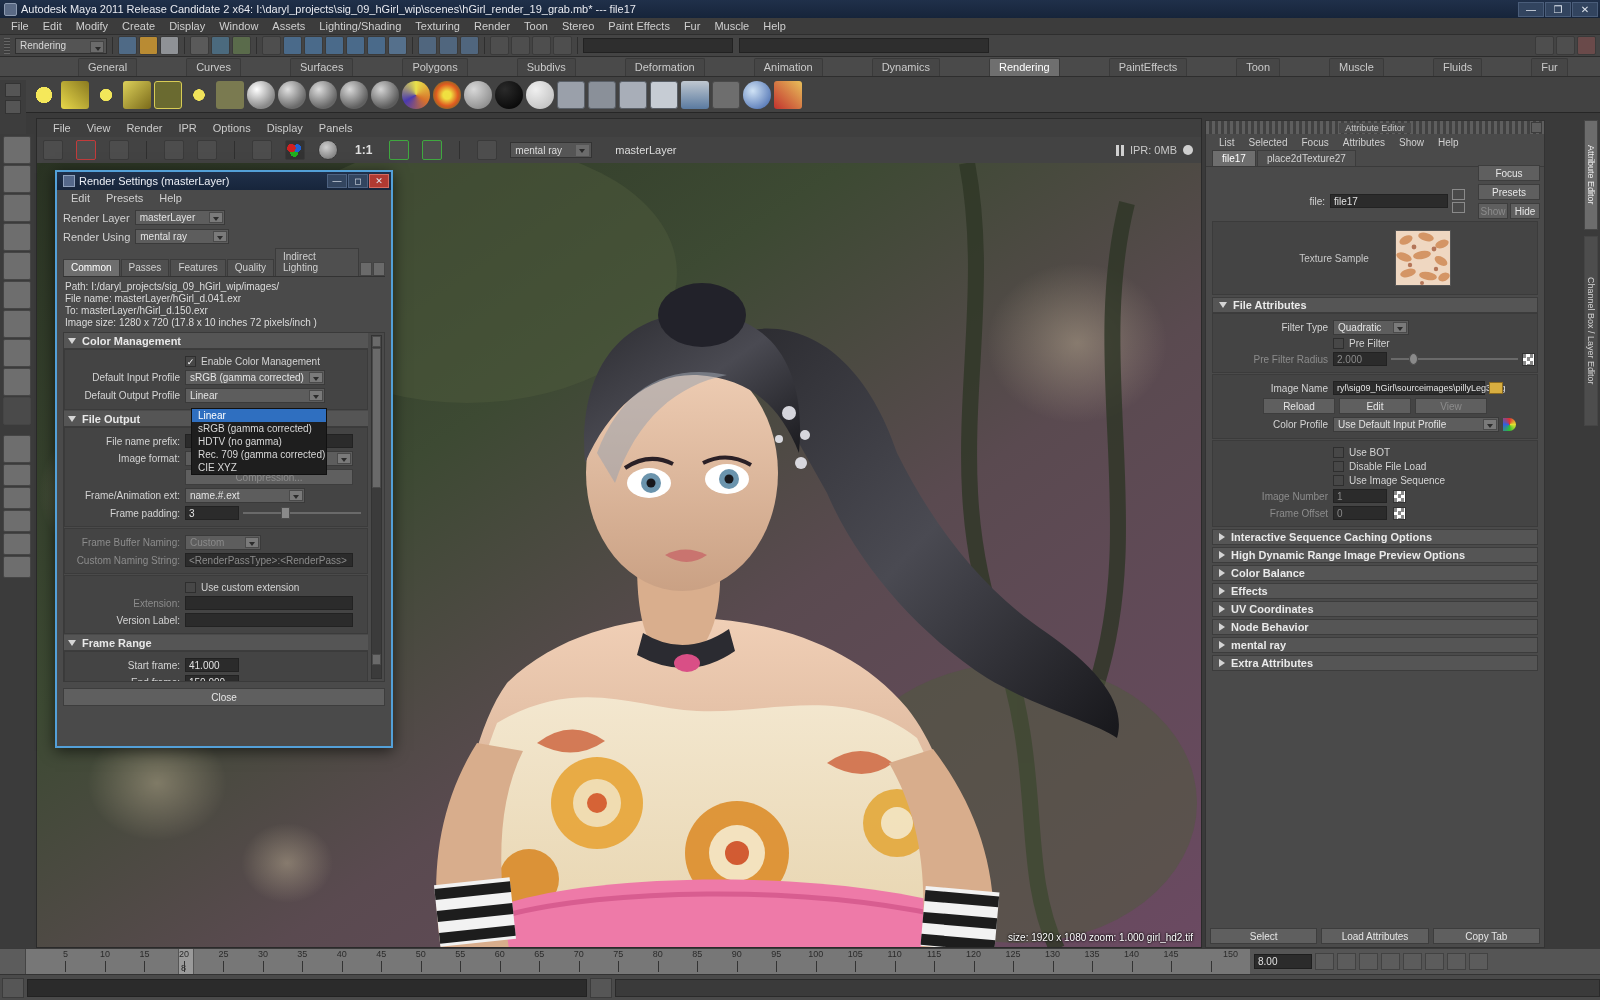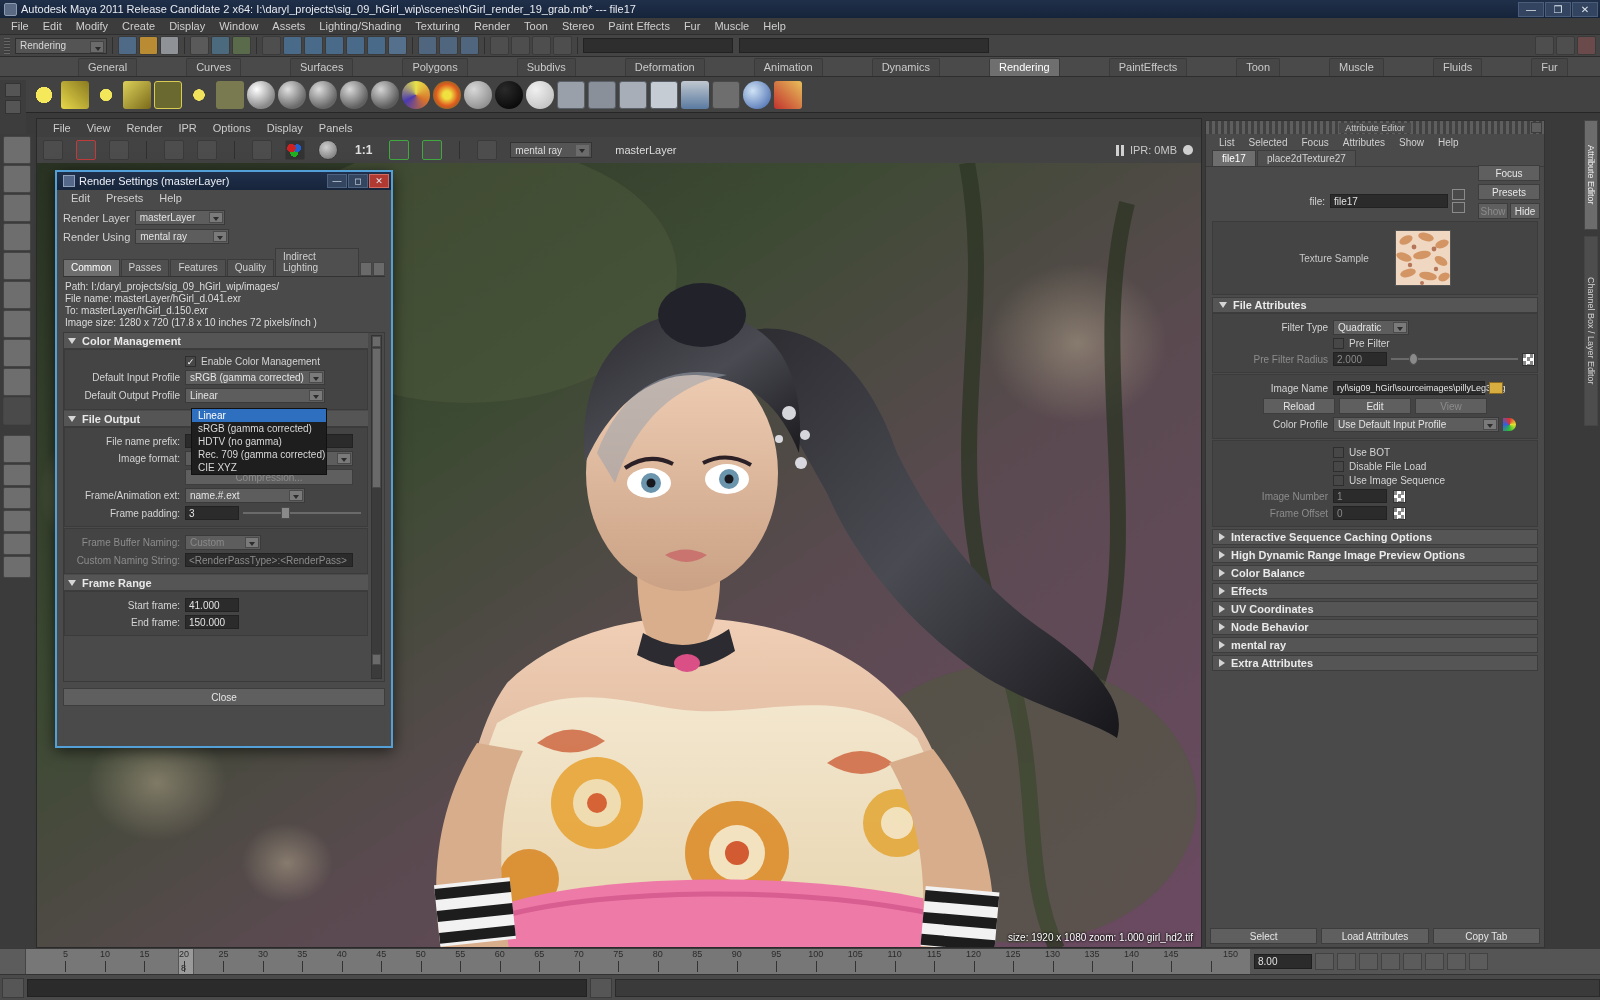--- a/index.html
+++ b/index.html
@@ -638,20 +638,35 @@
                 <span>Custom</span>
                 <i class="arr"></i>
               </div>
             </div>
             <div class="fld">
               <span class="lbl dim">Custom Naming String:</span>
               <div class="tin dim" style="width:168px">&lt;RenderPassType&gt;:&lt;RenderPass&gt;</div>
             </div>
           </div>
 
+          <div class="panelgrp">
+            <div class="fld">
+              <span class="lbl"></span>
+              <span class="chk"></span>
+              <span style="margin-left:5px">Use custom extension</span>
+            </div>
+            <div class="fld">
+              <span class="lbl dim">Extension:</span>
+              <div class="tin" style="width:168px"></div>
+            </div>
+            <div class="fld">
+              <span class="lbl">Version Label:</span>
+              <div class="tin" style="width:168px"></div>
+            </div>
+          </div>
 
           <div class="sect-head">
             <i class="tri"></i>
             <span>Frame Range</span>
           </div>
           <div class="panelgrp">
             <div class="fld">
               <span class="lbl">Start frame:</span>
               <div class="tin" style="width:54px">41.000</div>
             </div>

